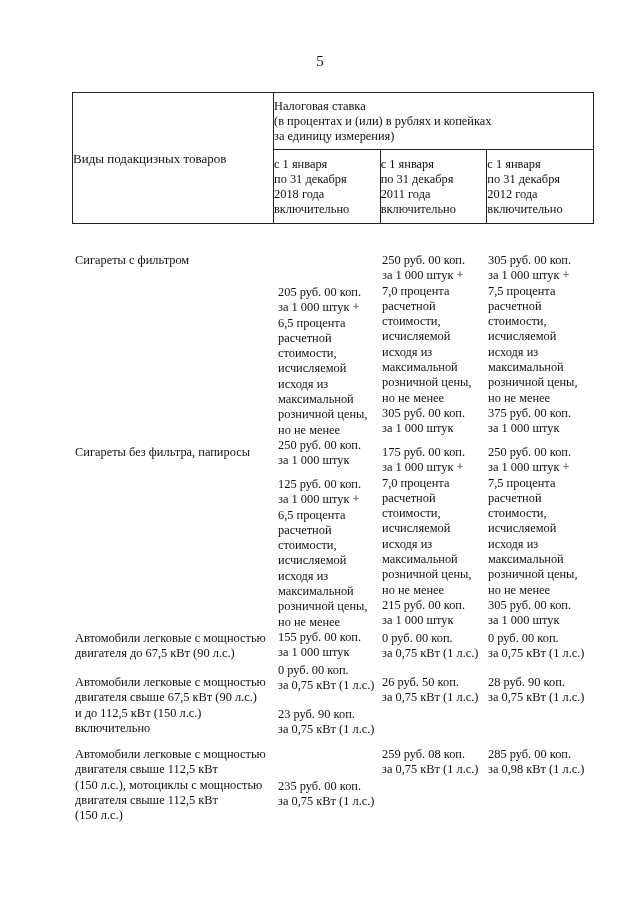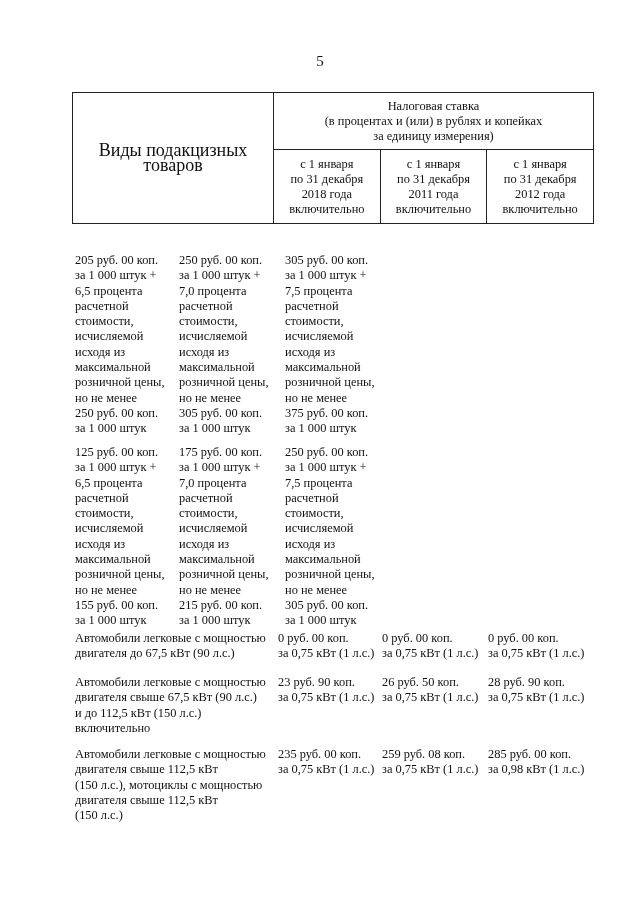--- a/index.html
+++ b/index.html
@@ -10,31 +10,31 @@
     }
     .page-number {
       position: absolute; top: 53px; left: 0; width: 640px;
       text-align: center; font-size: 15px;
     }
     .header-table {
       position: absolute; top: 92px; left: 72px; width: 522px;
       border-collapse: collapse; table-layout: fixed;
     }
     .header-table td {
-      border: 1px solid #222; text-align: center; vertical-align: middle;
+      border: 1px solid #222; text-align: left; vertical-align: middle;
       line-height: 15px; padding: 0;
     }
-    .header-table .col-kind { width: 200px; height: 130px; font-size: 18px; }
+    .header-table .col-kind { width: 200px; height: 130px; font-size: 13px; }
     .header-table .rate-title { height: 56px; }
     .header-table .period { height: 72px; }
     .rows { position: absolute; left: 75px; top: 253px; width: 525px; }
     .row { display: flex; }
     .row .kind { width: 203px; line-height: 15.3px; }
     .row .val { line-height: 15.3px; white-space: pre-line; }
-    .row .v1 { width: 104px; }
+    .row .v1 { width: 104px; margin-top: 32px; }
     .row .v2 { width: 106px; }
     .row .v3 { width: 112px; }
     .r1 { position: absolute; top: 0; }
     .r2 { position: absolute; top: 192px; }
     .r3 { position: absolute; top: 378px; }
     .r4 { position: absolute; top: 422px; }
     .r5 { position: absolute; top: 494px; }
   </style>
 </head>
 <body>
@@ -69,20 +69,21 @@
       <div>по 31 декабря</div>
       <div>2012 года</div>
       <div>включительно</div>
     </td>
   </tr>
 </tbody>
   </table>
 
 <div class="rows">
   <div class="row r1">
+    <div class="kind val">Сигареты с фильтром</div>
     <div class="val v1">205 руб. 00 коп.
 за 1 000 штук +
 6,5 процента
 расчетной
 стоимости,
 исчисляемой
 исходя из
 максимальной
 розничной цены,
 но не менее
@@ -107,20 +108,21 @@
 стоимости,
 исчисляемой
 исходя из
 максимальной
 розничной цены,
 но не менее
 375 руб. 00 коп.
 за 1 000 штук</div>
   </div>
   <div class="row r2">
+    <div class="kind val">Сигареты без фильтра, папиросы</div>
     <div class="val v1">125 руб. 00 коп.
 за 1 000 штук +
 6,5 процента
 расчетной
 стоимости,
 исчисляемой
 исходя из
 максимальной
 розничной цены,
 но не менее

